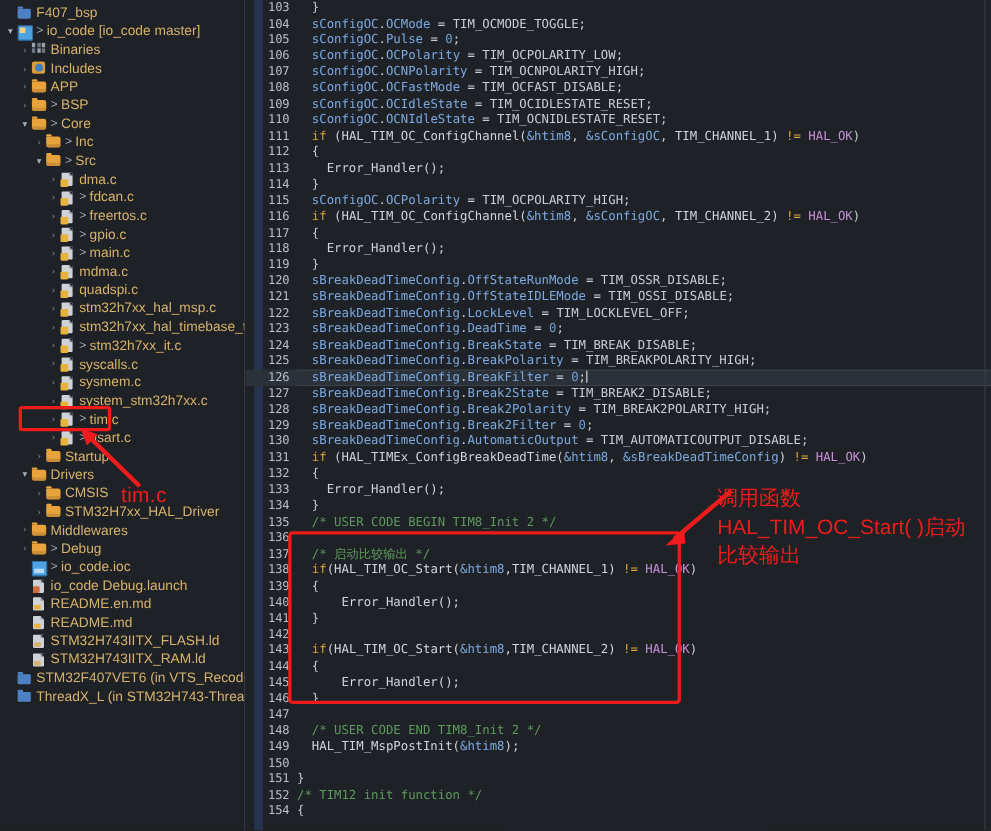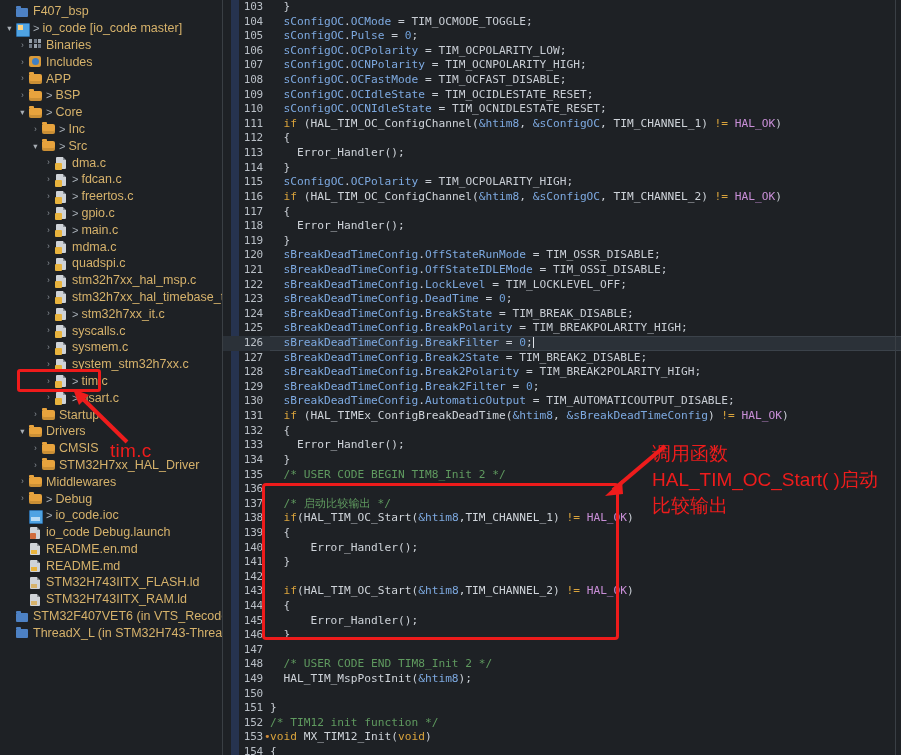--- a/index.html
+++ b/index.html
@@ -580,21 +580,20 @@
         <div class="code-line"><span class="ln">143</span><span class="src"><span class="t-plain">  </span><span class="t-kw">if</span><span class="t-plain">(HAL_TIM_OC_Start(</span><span class="t-var">&amp;htim8</span><span class="t-plain">,TIM_CHANNEL_2) </span><span class="t-neq">!=</span><span class="t-plain"> </span><span class="t-halok">HAL_OK</span><span class="t-punc">)</span></span></div>
         <div class="code-line"><span class="ln">144</span><span class="src"><span class="t-punc">  {</span></span></div>
         <div class="code-line"><span class="ln">145</span><span class="src"><span class="t-plain">      Error_Handler();</span></span></div>
         <div class="code-line"><span class="ln">146</span><span class="src"><span class="t-punc">  }</span></span></div>
         <div class="code-line"><span class="ln">147</span><span class="src"><span class="t-plain"></span></span></div>
         <div class="code-line"><span class="ln">148</span><span class="src"><span class="t-cmt">  /* USER CODE END TIM8_Init 2 */</span></span></div>
         <div class="code-line"><span class="ln">149</span><span class="src"><span class="t-plain">  HAL_TIM_MspPostInit(</span><span class="t-var">&amp;htim8</span><span class="t-plain">);</span></span></div>
         <div class="code-line"><span class="ln">150</span><span class="src"><span class="t-plain"></span></span></div>
         <div class="code-line"><span class="ln">151</span><span class="src"><span class="t-punc">}</span></span></div>
         <div class="code-line"><span class="ln">152</span><span class="src"><span class="t-cmt">/* TIM12 init function */</span></span></div>
-        <div class="code-line"><span class="ln">153</span><span class="lm">•</span><span class="src"><span class="t-kw">void</span><span class="t-plain"> </span><span class="t-plain">MX_TIM12_Init</span><span class="t-punc">(</span><span class="t-kw">void</span><span class="t-punc">)</span></span></div>
         <div class="code-line"><span class="ln">154</span><span class="src"><span class="t-punc">{</span></span></div>
       </div>
 
     <div id="code-highlight-box"></div>
 
     <svg class="arrow-svg" style="left:370px;top:440px;" width="80" height="60" viewBox="0 0 80 60">
       <line x1="72" y1="6" x2="20" y2="50" stroke="#ee1c1c" stroke-width="4"></line>
       <polygon points="12,56 29,40 30,54" fill="#ee1c1c"></polygon>
     </svg>
 

